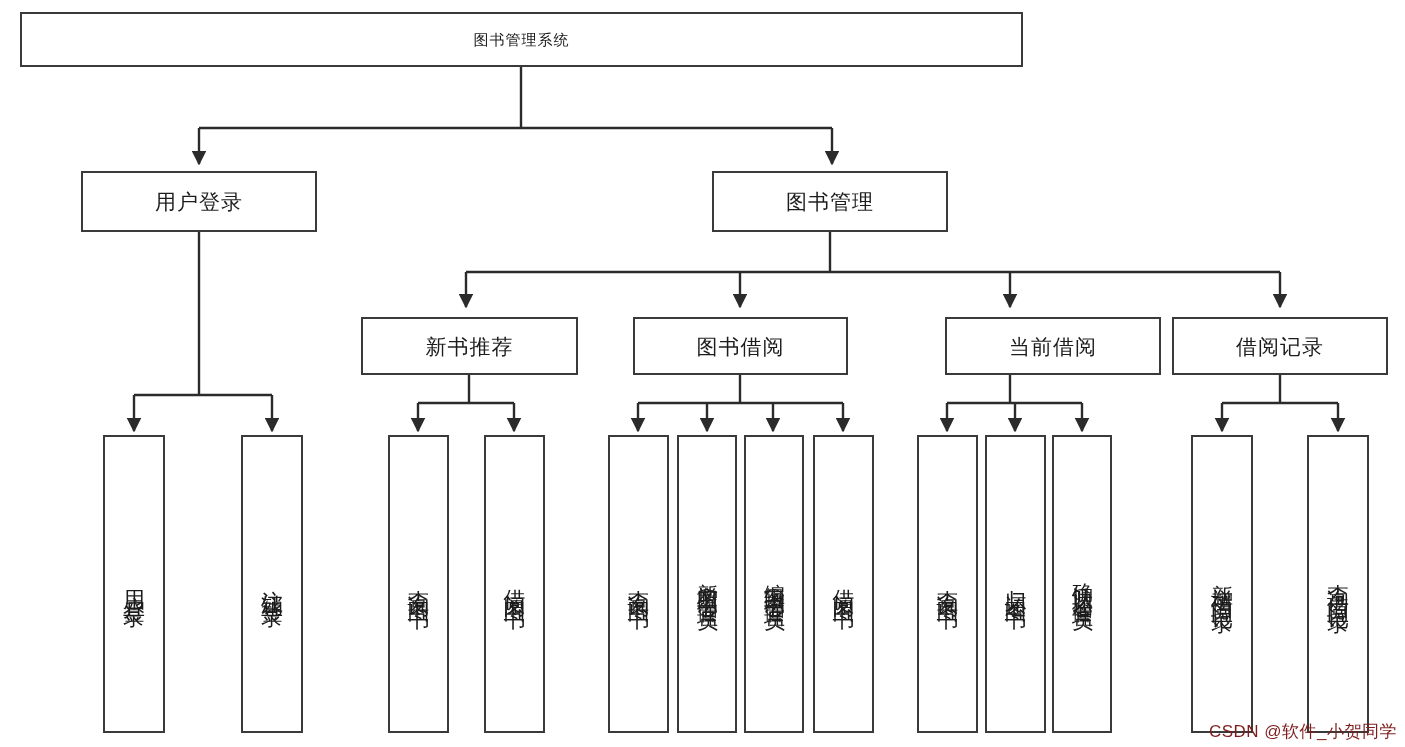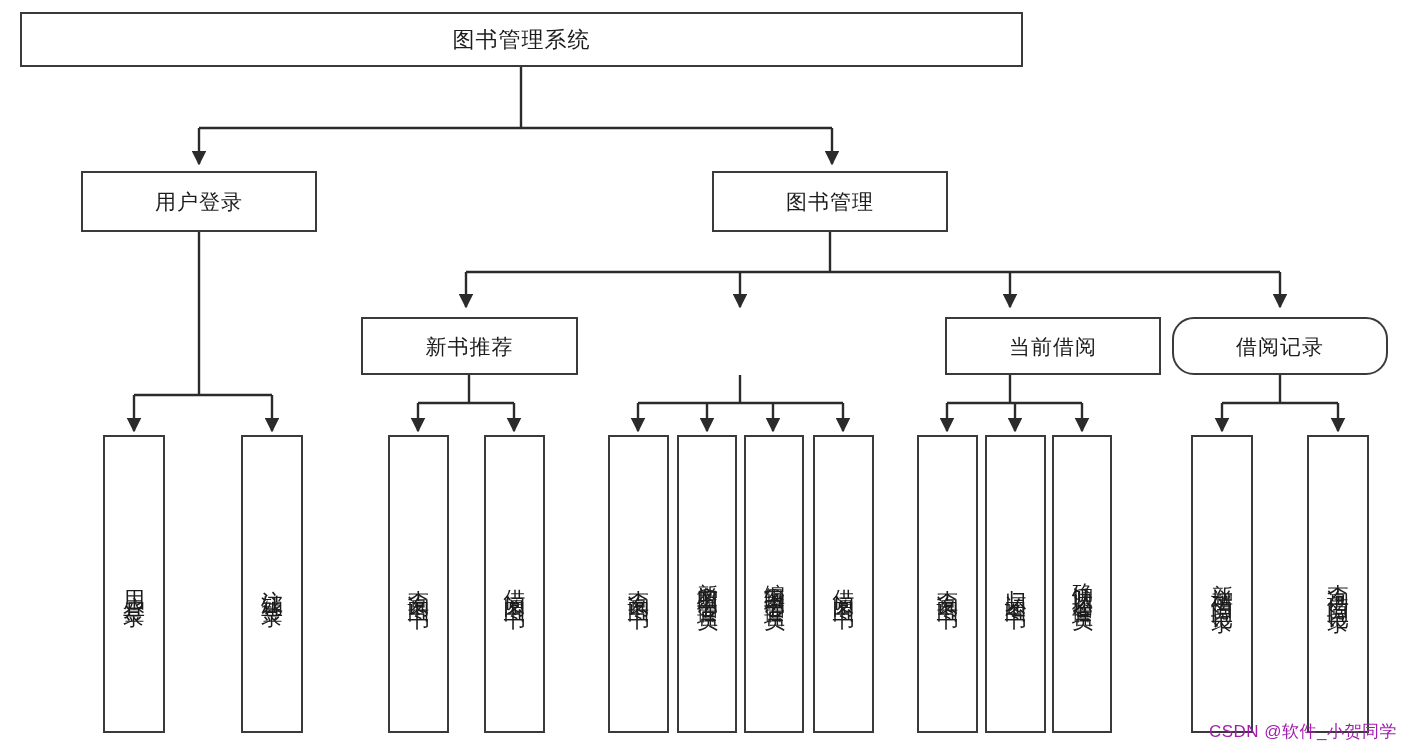--- a/index.html
+++ b/index.html
@@ -38,21 +38,21 @@
     white-space:nowrap;
     letter-spacing:1px;
     color:#1c1c1c;
   }
   
   .node.horiz .label{
     writing-mode:horizontal-tb;
     font-size:21px;
     line-height:1;
   }
-  .node.root .label{ font-size:22px; }
+  .node.root .label{ font-size:15px; }
   
   .node.vert{
     align-items:center;
     justify-content:center;
     padding:4px 0;
   }
   .node.vert .label{
     writing-mode:vertical-rl;
     text-orientation:upright;
     font-size:22px;
@@ -63,21 +63,21 @@
   .node.vert.tall .label{
     letter-spacing:4px;
     font-size:21px;
   }
   
   #watermark{
     position:absolute;
     right:8px;
     bottom:4px;
     font-size:17px;
-    color:#a21caf;
+    color:#7f1d1d;
     letter-spacing:0.5px;
     z-index:3;
     white-space:nowrap;
   }
 </style>
 </head>
 <body>
 
 <div id="canvas">
 
@@ -140,26 +140,29 @@
   </div>
 
   <div class="node horiz" style="left:712px; top:171px; width:236px; height:61px;align-items:center;">
     <span class="label">图书管理</span>
   </div>
 
   <div class="node horiz" style="left:361px; top:317px; width:217px; height:58px;">
     <span class="label">新书推荐</span>
   </div>
 
+  <div class="node horiz" style="left:633px; top:317px; width:215px; height:58px;">
+    <span class="label">图书借阅</span>
+  </div>
 
   <div class="node horiz" style="left:902px; top:317px; width:216px; height:58px;margin-left:43px;">
     <span class="label">当前借阅</span>
   </div>
 
-  <div class="node horiz" style="left:1172px; top:317px; width:216px; height:58px;border-radius:22px;">
+  <div class="node horiz" style="left:1172px; top:317px; width:216px; height:58px;">
     <span class="label">借阅记录</span>
   </div>
 
   <div class="node vert" style="left:103px; top:435px; width:62px; height:298px;">
     <span class="label">用户登录</span>
   </div>
 
   <div class="node vert" style="left:241px; top:435px; width:62px; height:298px;">
     <span class="label">注销登录</span>
   </div>

